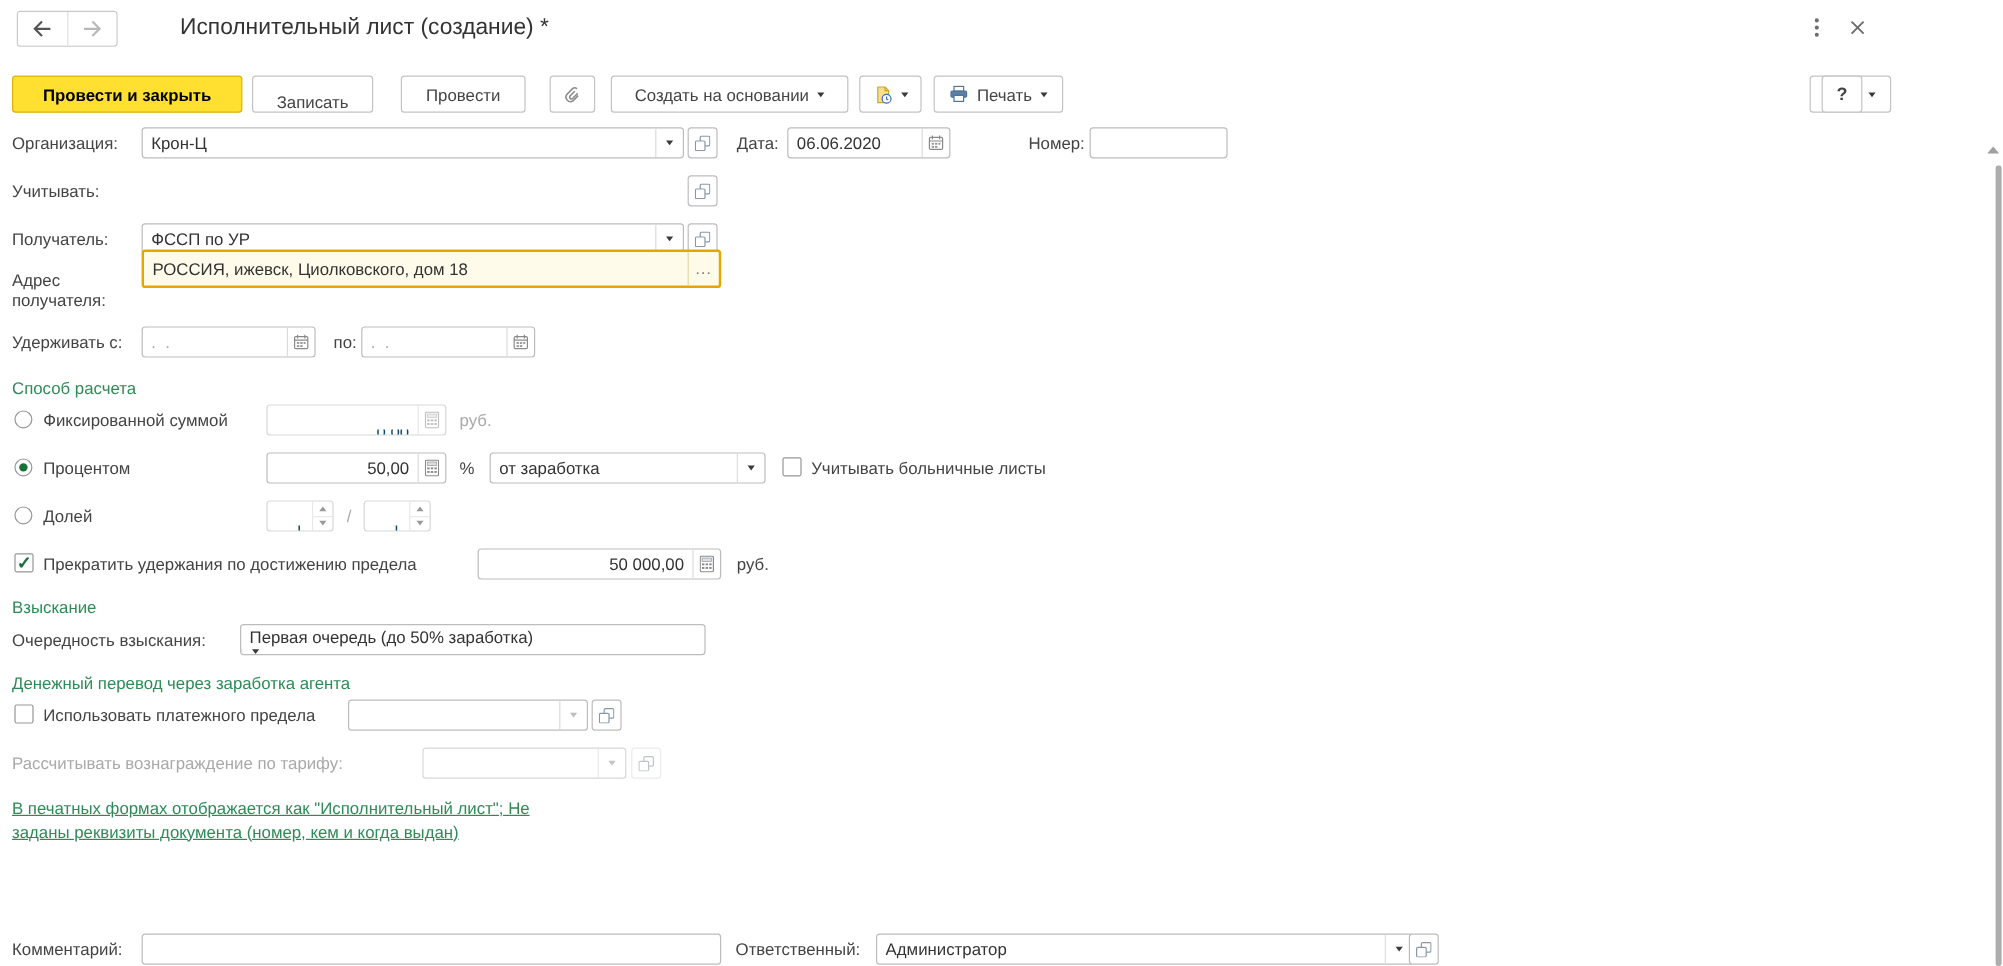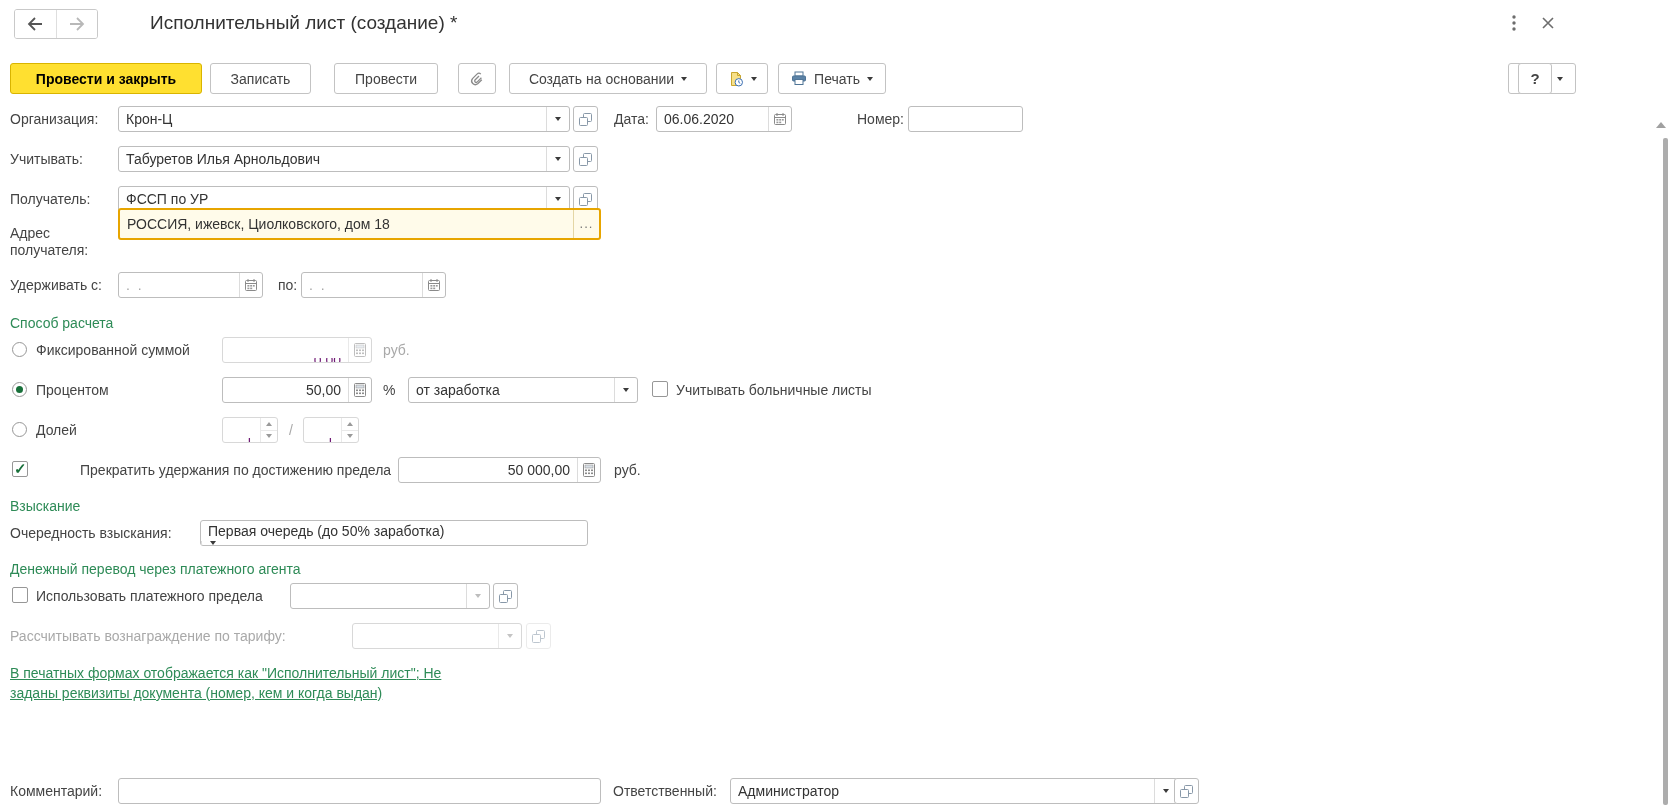--- a/index.html
+++ b/index.html
@@ -31,21 +31,21 @@
 
   
   .fld { position:absolute; height:26px; border:1px solid #bdbdbd; border-radius:3px; background:#fff;
          display:flex; align-items:stretch; }
   .fld input { flex:1; min-width:0; border:none; outline:none; background:transparent; padding:0 7px;
                font-family:"Liberation Sans", sans-serif; font-size:14px; color:#333; }
   .fld .seg { width:23px; border-left:1px solid #dcdcdc; display:flex; align-items:center; justify-content:center; cursor:pointer; flex:none; }
   .fld.ra input { text-align:right; }
   .fld.muted input { color:#a6a6a6; }
   .fld.dis { border-color:#d8d8d8; }
-  .fld.dis input { color:#701a75;margin-top:20px; }
+  .fld.dis input { color:#0c4a6e;margin-top:20px; }
   .fld.dis .seg { border-left-color:#e9e9e9; }
   .fld.focus { border:2px solid #e7a500; background:#fffbea; }
   .fld.focus .seg { border-left-color:#e4d6a4; color:#8c8c8c; }
   .dots { font-size:13px; color:#777; letter-spacing:1px; line-height:10px; }
 
   
   .spin { width:17px; border-left:1px solid #dcdcdc; display:flex; flex-direction:column; flex:none; }
   .spin div { flex:1; display:flex; align-items:center; justify-content:center; cursor:pointer; }
   .spin div + div { border-top:1px solid #dcdcdc; }
   .tri-up  { width:0; height:0; border-left:3px solid transparent; border-right:3px solid transparent; border-bottom:4px solid #9a9a9a; }
@@ -101,21 +101,21 @@
   </div>
   <div class="winicon" style="left:1538px;">
     <svg width="12" height="12" viewBox="0 0 12 12">
         <path d="M1 1 L11 11 M11 1 L1 11" stroke="#6d6d6d" stroke-width="1.6"></path>
       </svg>
   </div>
 
   <button class="btn primary" style="left:10px; width:192px;">
     <span>Провести и закрыть</span>
   </button>
-  <button class="btn" style="left:210px; width:101px;">
+  <button class="btn" style="left:210px; width:101px;align-items:flex-end;">
     <span>Записать</span>
   </button>
   <button class="btn" style="left:334px; width:104px;">
     <span>Провести</span>
   </button>
   <button class="btn" style="left:458px; width:38px; padding:0;">
     <svg width="16" height="16" viewBox="0 0 16 16">
       <path d="M11.8 3.1a2.7 2.7 0 0 0-3.8 0L3.5 7.6a3.7 3.7 0 0 0 5.2 5.2l4.1-4.1" fill="none" stroke="#8a8a8a" stroke-width="1.3"></path>
       <path d="M10 5 L6 9a1.5 1.5 0 0 0 2.1 2.1l4.3-4.3" fill="none" stroke="#8a8a8a" stroke-width="1.3"></path>
     </svg>
@@ -180,26 +180,20 @@
           </g>
         </svg>
     </div>
   </div>
   <div class="lbl" style="left:857px; top:106px;">Номер:</div>
   <div class="fld" style="left:908px; top:106px; width:115px;">
     <input value="" style="">
   </div>
 
   <div class="lbl" style="left:10px; top:146px;">Учитывать:</div>
-  <div class="fld" style="left:118px; top:146px; width:452px;">
-    <input value="Табуретов Илья Арнольдович" style="">
-    <div class="seg">
-        <span class="caret sm"></span>
-      </div>
-  </div>
   <div class="openbtn" style="left:573px; top:146px;">
     <svg width="13" height="13" viewBox="0 0 13 13">
         <rect x="4.5" y="0.5" width="8" height="8" rx="1" fill="#fff" stroke="#8898a8"></rect>
         <rect x="0.5" y="4.5" width="8" height="8" rx="1" fill="#fff" stroke="#8898a8"></rect>
       </svg>
   </div>
 
   <div class="lbl" style="left:10px; top:186px;">Получатель:</div>
   <div class="fld" style="left:118px; top:186px; width:452px;">
     <input value="ФССП по УР" style="">
@@ -331,21 +325,21 @@
       <div>
           <span class="tri-up"></span>
         </div>
       <div>
           <span class="tri-dn"></span>
         </div>
     </div>
   </div>
 
   <span class="cb on" style="left:12px; top:461px;"></span>
-  <div class="lbl" style="left:36px; top:457px;margin-left:44px;">Прекратить удержания по достижению предела</div>
+  <div class="lbl" style="left:36px; top:457px;">Прекратить удержания по достижению предела</div>
   <div class="fld ra" style="left:398px; top:457px; width:203px;padding-left:32px;">
     <input value="50 000,00" style="">
     <div class="seg">
       <svg width="12" height="14" viewBox="0 0 12 14">
           <rect x="0.5" y="0.5" width="11" height="13" rx="1" fill="#fff" stroke="#8a8a8a"></rect>
           <rect x="2" y="2" width="8" height="3" fill="#d7dee5" stroke="#8a8a8a" stroke-width="0.5"></rect>
           <g fill="#8a8a8a">
             <rect x="2" y="6.5" width="2" height="1.6"></rect>
             <rect x="5" y="6.5" width="2" height="1.6"></rect>
             <rect x="8" y="6.5" width="2" height="1.6"></rect>
@@ -360,21 +354,21 @@
 
   <div class="sec" style="left:10px; top:497px;">Взыскание</div>
   <div class="lbl" style="left:10px; top:520px;">Очередность взыскания:</div>
   <div class="fld" style="left:200px; top:520px; width:388px;flex-direction:column;">
     <input value="Первая очередь (до 50% заработка)" style="">
     <div class="seg">
         <span class="caret sm"></span>
       </div>
   </div>
 
-  <div class="sec" style="left:10px; top:560px;">Денежный перевод через платежного агента</div>
+  <div class="sec" style="left:10px; top:560px;">Денежный перевод через заработка агента</div>
   <span class="cb" style="left:12px; top:587px;"></span>
   <div class="lbl" style="left:36px; top:583px;">Использовать платежного предела</div>
   <div class="fld" style="left:290px; top:583px; width:200px;">
     <input value="" style="">
     <div class="seg dis">
         <span class="caret sm" style="border-top-color:#bdbdbd;"></span>
       </div>
   </div>
   <div class="openbtn" style="left:493px; top:583px;">
     <svg width="13" height="13" viewBox="0 0 13 13">

